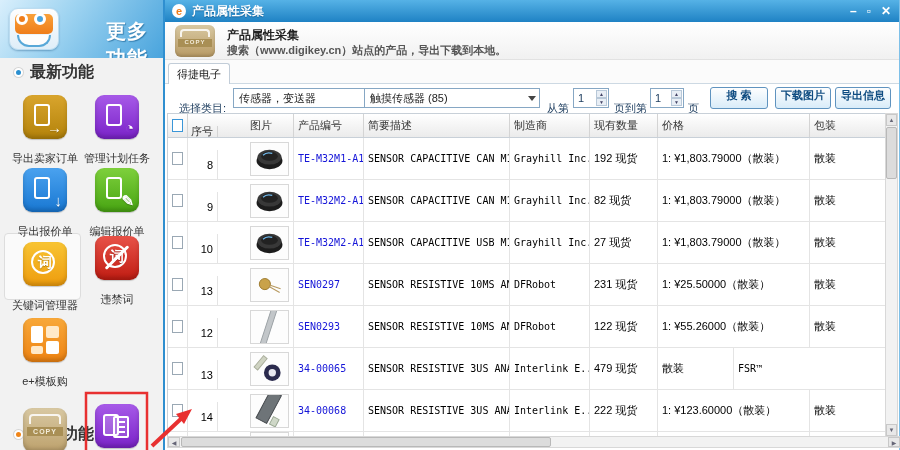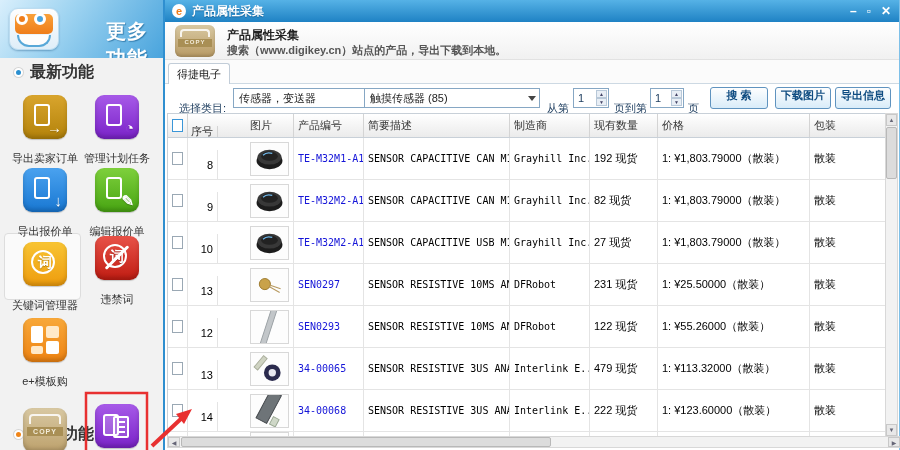--- a/index.html
+++ b/index.html
@@ -452,21 +452,20 @@
               <circle cx="23" cy="21" r="9" fill="#2b2b4e"></circle>
               <circle cx="23" cy="21" r="4" fill="#e8e8f0"></circle>
             </svg>
           </div>
         <div class="tc c3">
             <a class="plink">34-00065</a>
           </div>
         <div class="tc c4 mono">SENSOR RESISTIVE 3US ANALOG</div>
         <div class="tc c5 mono">Interlink E...</div>
         <div class="tc c6">479 现货</div>
-        <div class="tc c7">1: ¥113.32000（散装）</div>
         <div class="tc c8">散装</div>
         <div class="tc c9 mono">FSR™ 404</div>
       </div>
 
       <div class="trow tbody-row">
         <div class="tc c0">
             <span class="cb"></span>
           </div>
         <div class="tc c1">14</div>
         <div class="tc c2">

